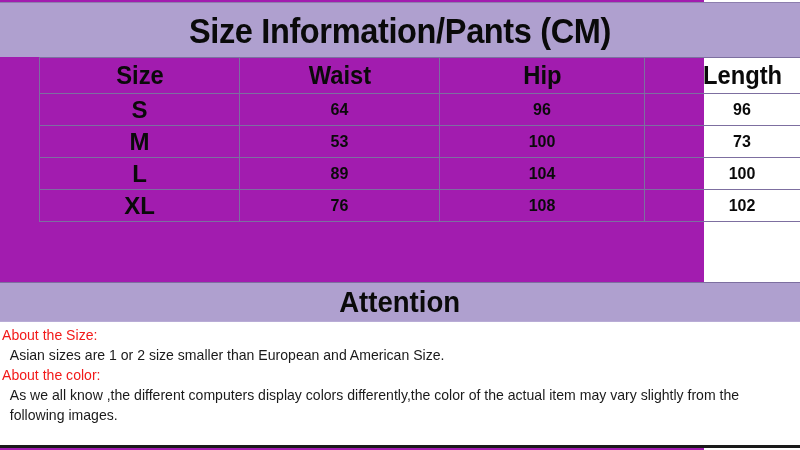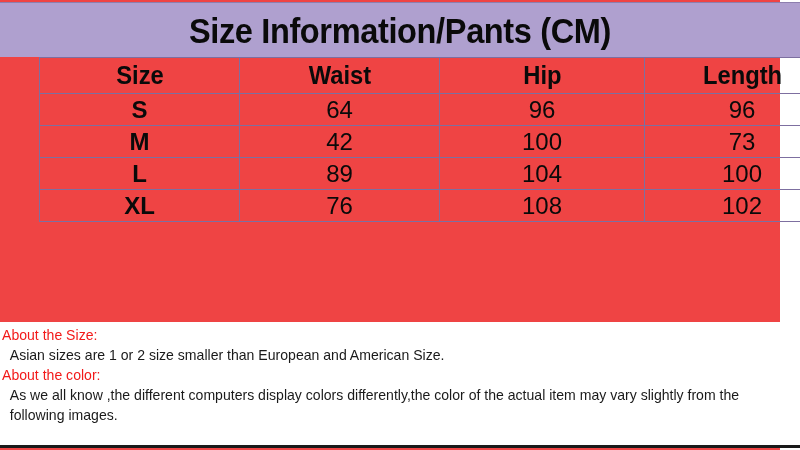--- a/index.html
+++ b/index.html
@@ -9,24 +9,24 @@
   body {
     width: 800px;
     height: 450px;
     background: #ffffff;
     font-family: "Liberation Sans", sans-serif;
     overflow: hidden;
   }
 
   #sheet {
     position: relative;
-    width: 780px;
+    width: 704px;
     height: 450px;
     box-sizing: border-box;
-    background: #ef4444;
+    background: #a21caf;
   }
 
   
   .title-band {
     position: absolute;
     left: 0;
     top: 2px;
     width: 800px;
     height: 55px;
     background: #AFA0CF;
@@ -76,22 +76,22 @@
     transform: scaleX(0.95);
   }
   .size-table tbody td {
     height: 31px;
   }
   .size-table tbody td.sz {
     font-size: 24px;
     font-weight: bold;
   }
   .size-table tbody td.num {
-    font-size: 24px;
-    font-weight: normal;
+    font-size: 16px;
+    font-weight: bold;
   }
 
   
   .attention-band {
     position: absolute;
     left: 0;
     top: 282px;
     width: 800px;
     height: 40px;
     background: #AFA0CF;
@@ -170,39 +170,42 @@
     </thead>
     <tbody>
       <tr>
         <td class="sz">S</td>
         <td class="num">64</td>
         <td class="num">96</td>
         <td class="num">96</td>
       </tr>
       <tr>
         <td class="sz">M</td>
-        <td class="num">42</td>
+        <td class="num">53</td>
         <td class="num">100</td>
         <td class="num">73</td>
       </tr>
       <tr>
         <td class="sz">L</td>
         <td class="num">89</td>
         <td class="num">104</td>
         <td class="num">100</td>
       </tr>
       <tr>
         <td class="sz">XL</td>
         <td class="num">76</td>
         <td class="num">108</td>
         <td class="num">102</td>
       </tr>
     </tbody>
   </table>
 
+  <div class="attention-band">
+    <span class="attention-text">Attention</span>
+  </div>
 
   <div class="notes">
     <div class="note-head">About the Size:</div>
     <div class="note-body">Asian sizes are 1 or 2 size smaller than European and American Size.</div>
     <div class="note-head">About the color:</div>
     <div class="note-body wrap">As we all know ,the different computers display colors differently,the color of the actual item may vary slightly from the following images.</div>
   </div>
 
 </div>
 

